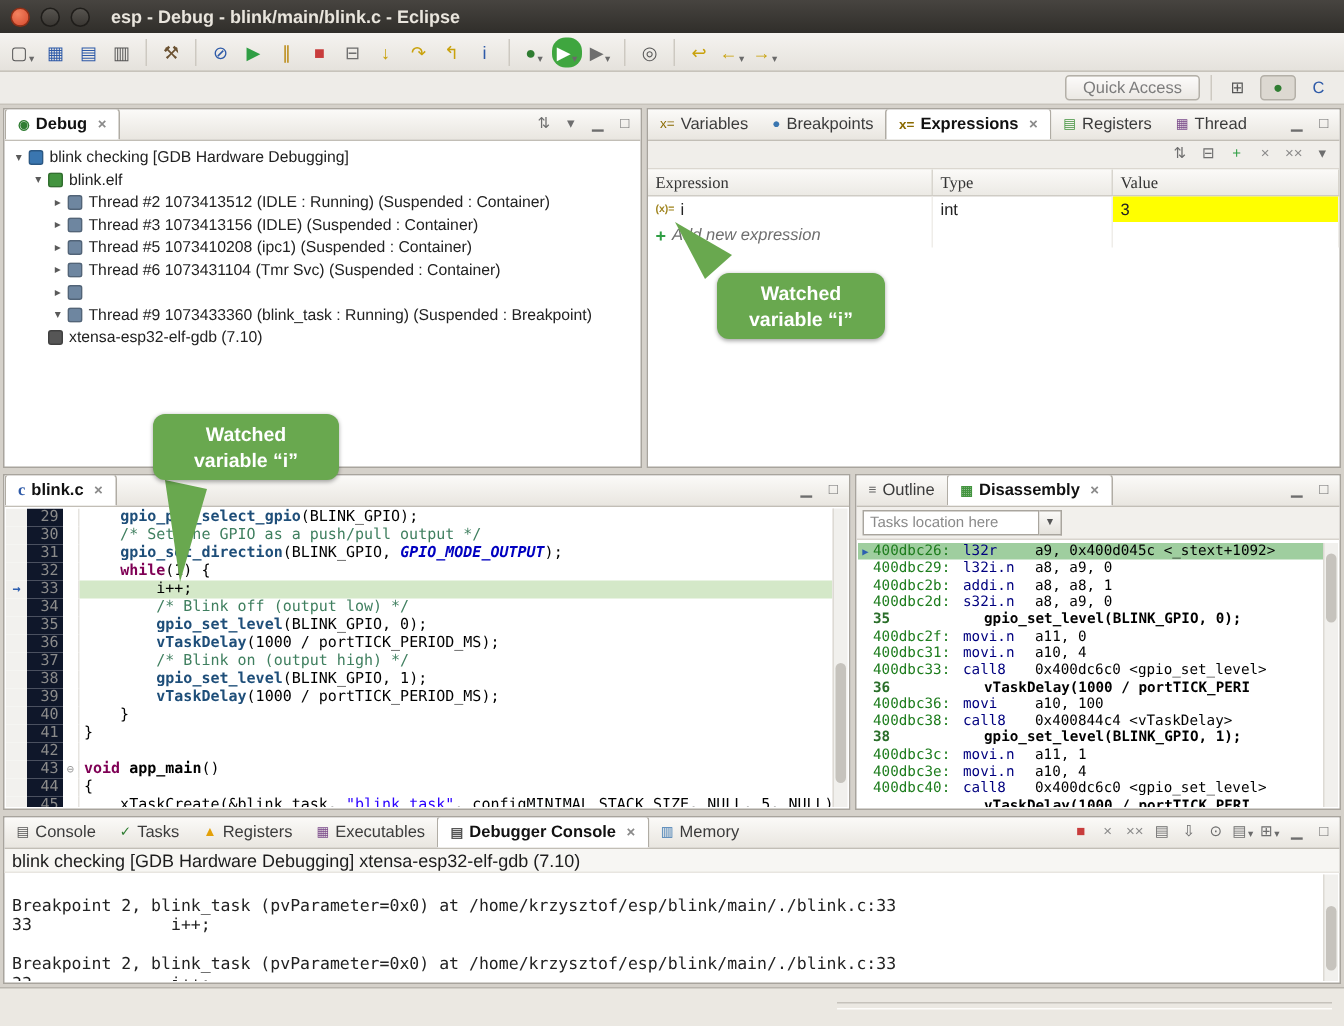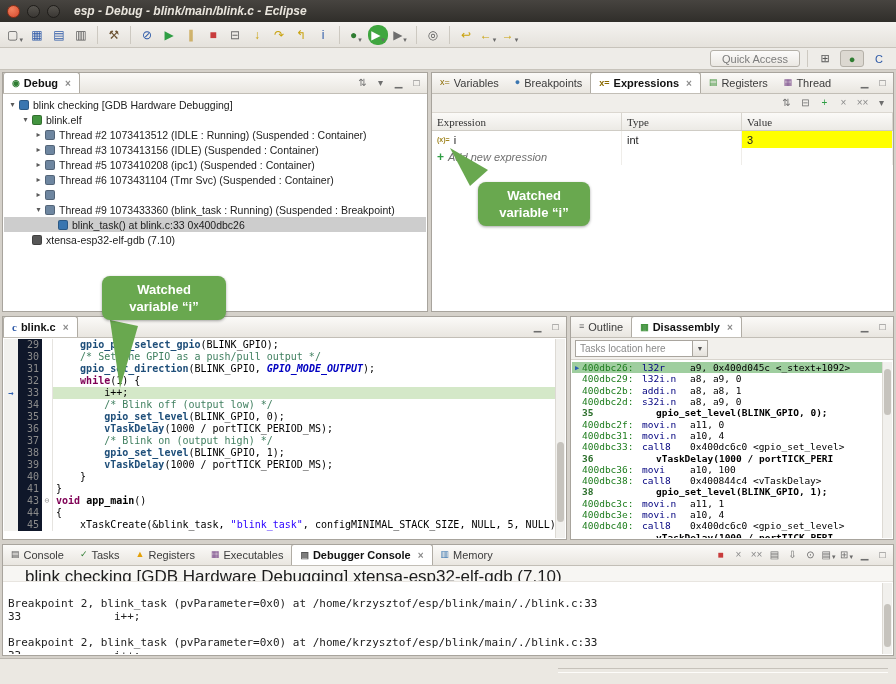--- a/index.html
+++ b/index.html
@@ -1,20 +1,20 @@
 <!DOCTYPE html>
 <html><head>
 <meta charset="utf-8">
 <style>
 *{margin:0;padding:0;box-sizing:border-box;}
 html,body{width:896px;height:684px;overflow:hidden;}
 body{font-family:"Liberation Sans",sans-serif;background:#d5d1ca;position:relative;font-size:11px;color:#222;}
 
 
-#titlebar{position:absolute;left:0;top:0;width:896px;height:22px;background:linear-gradient(#474440,#302e2a);display:flex;align-items:center;font-style:italic;}
+#titlebar{position:absolute;left:0;top:0;width:896px;height:22px;background:linear-gradient(#474440,#302e2a);display:flex;align-items:center;}
 .winbtn{width:13px;height:13px;border-radius:50%;margin-left:7px;flex:0 0 auto;}
 .winbtn.close{background:radial-gradient(circle at 35% 30%,#f2825f,#d64a2e);border:1px solid #8e2f17;}
 .winbtn.minmax{background:linear-gradient(#57544f,#3a3733);border:1px solid #1f1d1a;}
 #titletext{margin-left:14px;font-weight:bold;font-size:12px;color:#e9e5dd;white-space:nowrap;}
 
 
 #toolbar{position:absolute;left:0;top:22px;width:896px;height:26px;background:linear-gradient(#f5f3f0,#e5e2dc);border-bottom:1px solid #c7c3bb;display:flex;align-items:center;padding:0 4px;}
 .ticon{height:20px;min-width:20px;display:flex;align-items:center;justify-content:center;font-size:12px;margin:0 1px;border-radius:3px;line-height:1;}
 .tglyph{line-height:1;}
 .dd{font-size:7px;color:#6a6a6a;margin-left:1px;align-self:flex-end;padding-bottom:2px;}
@@ -87,21 +87,21 @@
 .drow{display:flex;height:11.3px;align-items:center;white-space:pre;}
 .drow.current{background:#9fce9f;}
 .d-margin{width:10px;flex:0 0 auto;font-size:7px;color:#2d5fb0;text-align:center;}
 .d-addr{width:60px;color:#1e7d1e;flex:0 0 auto;}
 .d-mn{width:48px;color:#00007f;flex:0 0 auto;}
 .d-ops{flex:1;color:#000;overflow:hidden;}
 .d-srcnum{color:#2a6e2a;font-weight:bold;}
 .d-srctext{font-weight:bold;color:#000;padding-left:14px;overflow:hidden;}
 
 
-#console-label{height:16px;font-size:17px;padding:1px 22px;color:#1c1c1c;background:#f7f6f3;border-bottom:1px solid #e8e5e0;white-space:nowrap;overflow:hidden;}
+#console-label{height:16px;font-size:12px;padding:1px 5px;color:#1c1c1c;background:#f7f6f3;border-bottom:1px solid #e8e5e0;white-space:nowrap;overflow:hidden;}
 #console-content{position:absolute;left:1px;top:38px;right:11px;bottom:1px;font-family:"DejaVu Sans Mono",monospace;font-size:11px;line-height:13px;padding:1px 4px;overflow:hidden;}
 .cline{white-space:pre;height:13px;}
 
 
 #statusbar{position:absolute;left:0;top:658px;width:896px;height:26px;background:#ebe8e2;border-top:1px solid #b9b5ae;}
 #statusridge{position:absolute;right:8px;top:9px;width:330px;height:5px;border-top:1px solid #c6c2bb;border-bottom:1px solid #fdfcfa;}
 
 
 .callout{position:absolute;background:#69a84f;color:#fff;font-weight:bold;font-size:13px;text-align:center;border-radius:8px;padding:5px 8px;line-height:17px;box-shadow:0 1px 3px rgba(0,0,0,.35);z-index:40;}
 .ctail{position:absolute;z-index:39;}
@@ -252,25 +252,20 @@
       </div>
       <div class="trow" style="padding-left: 29px;">
         <span class="tarrow">▸</span>
         <span class="ticon2" style="background: rgb(110, 134, 160);"></span>
       </div>
       <div class="trow" style="padding-left: 29px;">
         <span class="tarrow">▾</span>
         <span class="ticon2" style="background: rgb(110, 134, 160);"></span>
         <span class="tlabel">Thread #9 1073433360 (blink_task : Running) (Suspended : Breakpoint)</span>
       </div>
-      <div class="trow selected" style="padding-left: 42px;">
-        <span class="tarrow"></span>
-        <span class="ticon2" style="background: rgb(58, 118, 176);"></span>
-        <span class="tlabel">blink_task() at blink.c:33 0x400dbc26</span>
-      </div>
       <div class="trow" style="padding-left: 16px;">
         <span class="tarrow"></span>
         <span class="ticon2" style="background: rgb(86, 86, 86);"></span>
         <span class="tlabel">xtensa-esp32-elf-gdb (7.10)</span>
       </div>
     </div>
 </div>
 
 <div class="panel" id="expr-panel" style="left:431px;top:72px;width:463px;height:240px;">
   <div class="phead">
@@ -420,20 +415,26 @@
         <div class="e-bp"></div>
         <div class="e-num">40</div>
         <div class="e-fold"></div>
         <div class="e-code"><span class="t-p">    }</span></div>
       </div>
       <div class="erow">
         <div class="e-bp"></div>
         <div class="e-num">41</div>
         <div class="e-fold"></div>
         <div class="e-code"><span class="t-p">}</span></div>
+      </div>
+      <div class="erow">
+        <div class="e-bp"></div>
+        <div class="e-num">42</div>
+        <div class="e-fold"></div>
+        <div class="e-code"></div>
       </div>
       <div class="erow">
         <div class="e-bp"></div>
         <div class="e-num">43</div>
         <div class="e-fold">⊖</div>
         <div class="e-code"><span class="t-k">void</span><span class="t-p"> </span><span class="t-d">app_main</span><span class="t-p">()</span></div>
       </div>
       <div class="erow">
         <div class="e-bp"></div>
         <div class="e-num">44</div>

